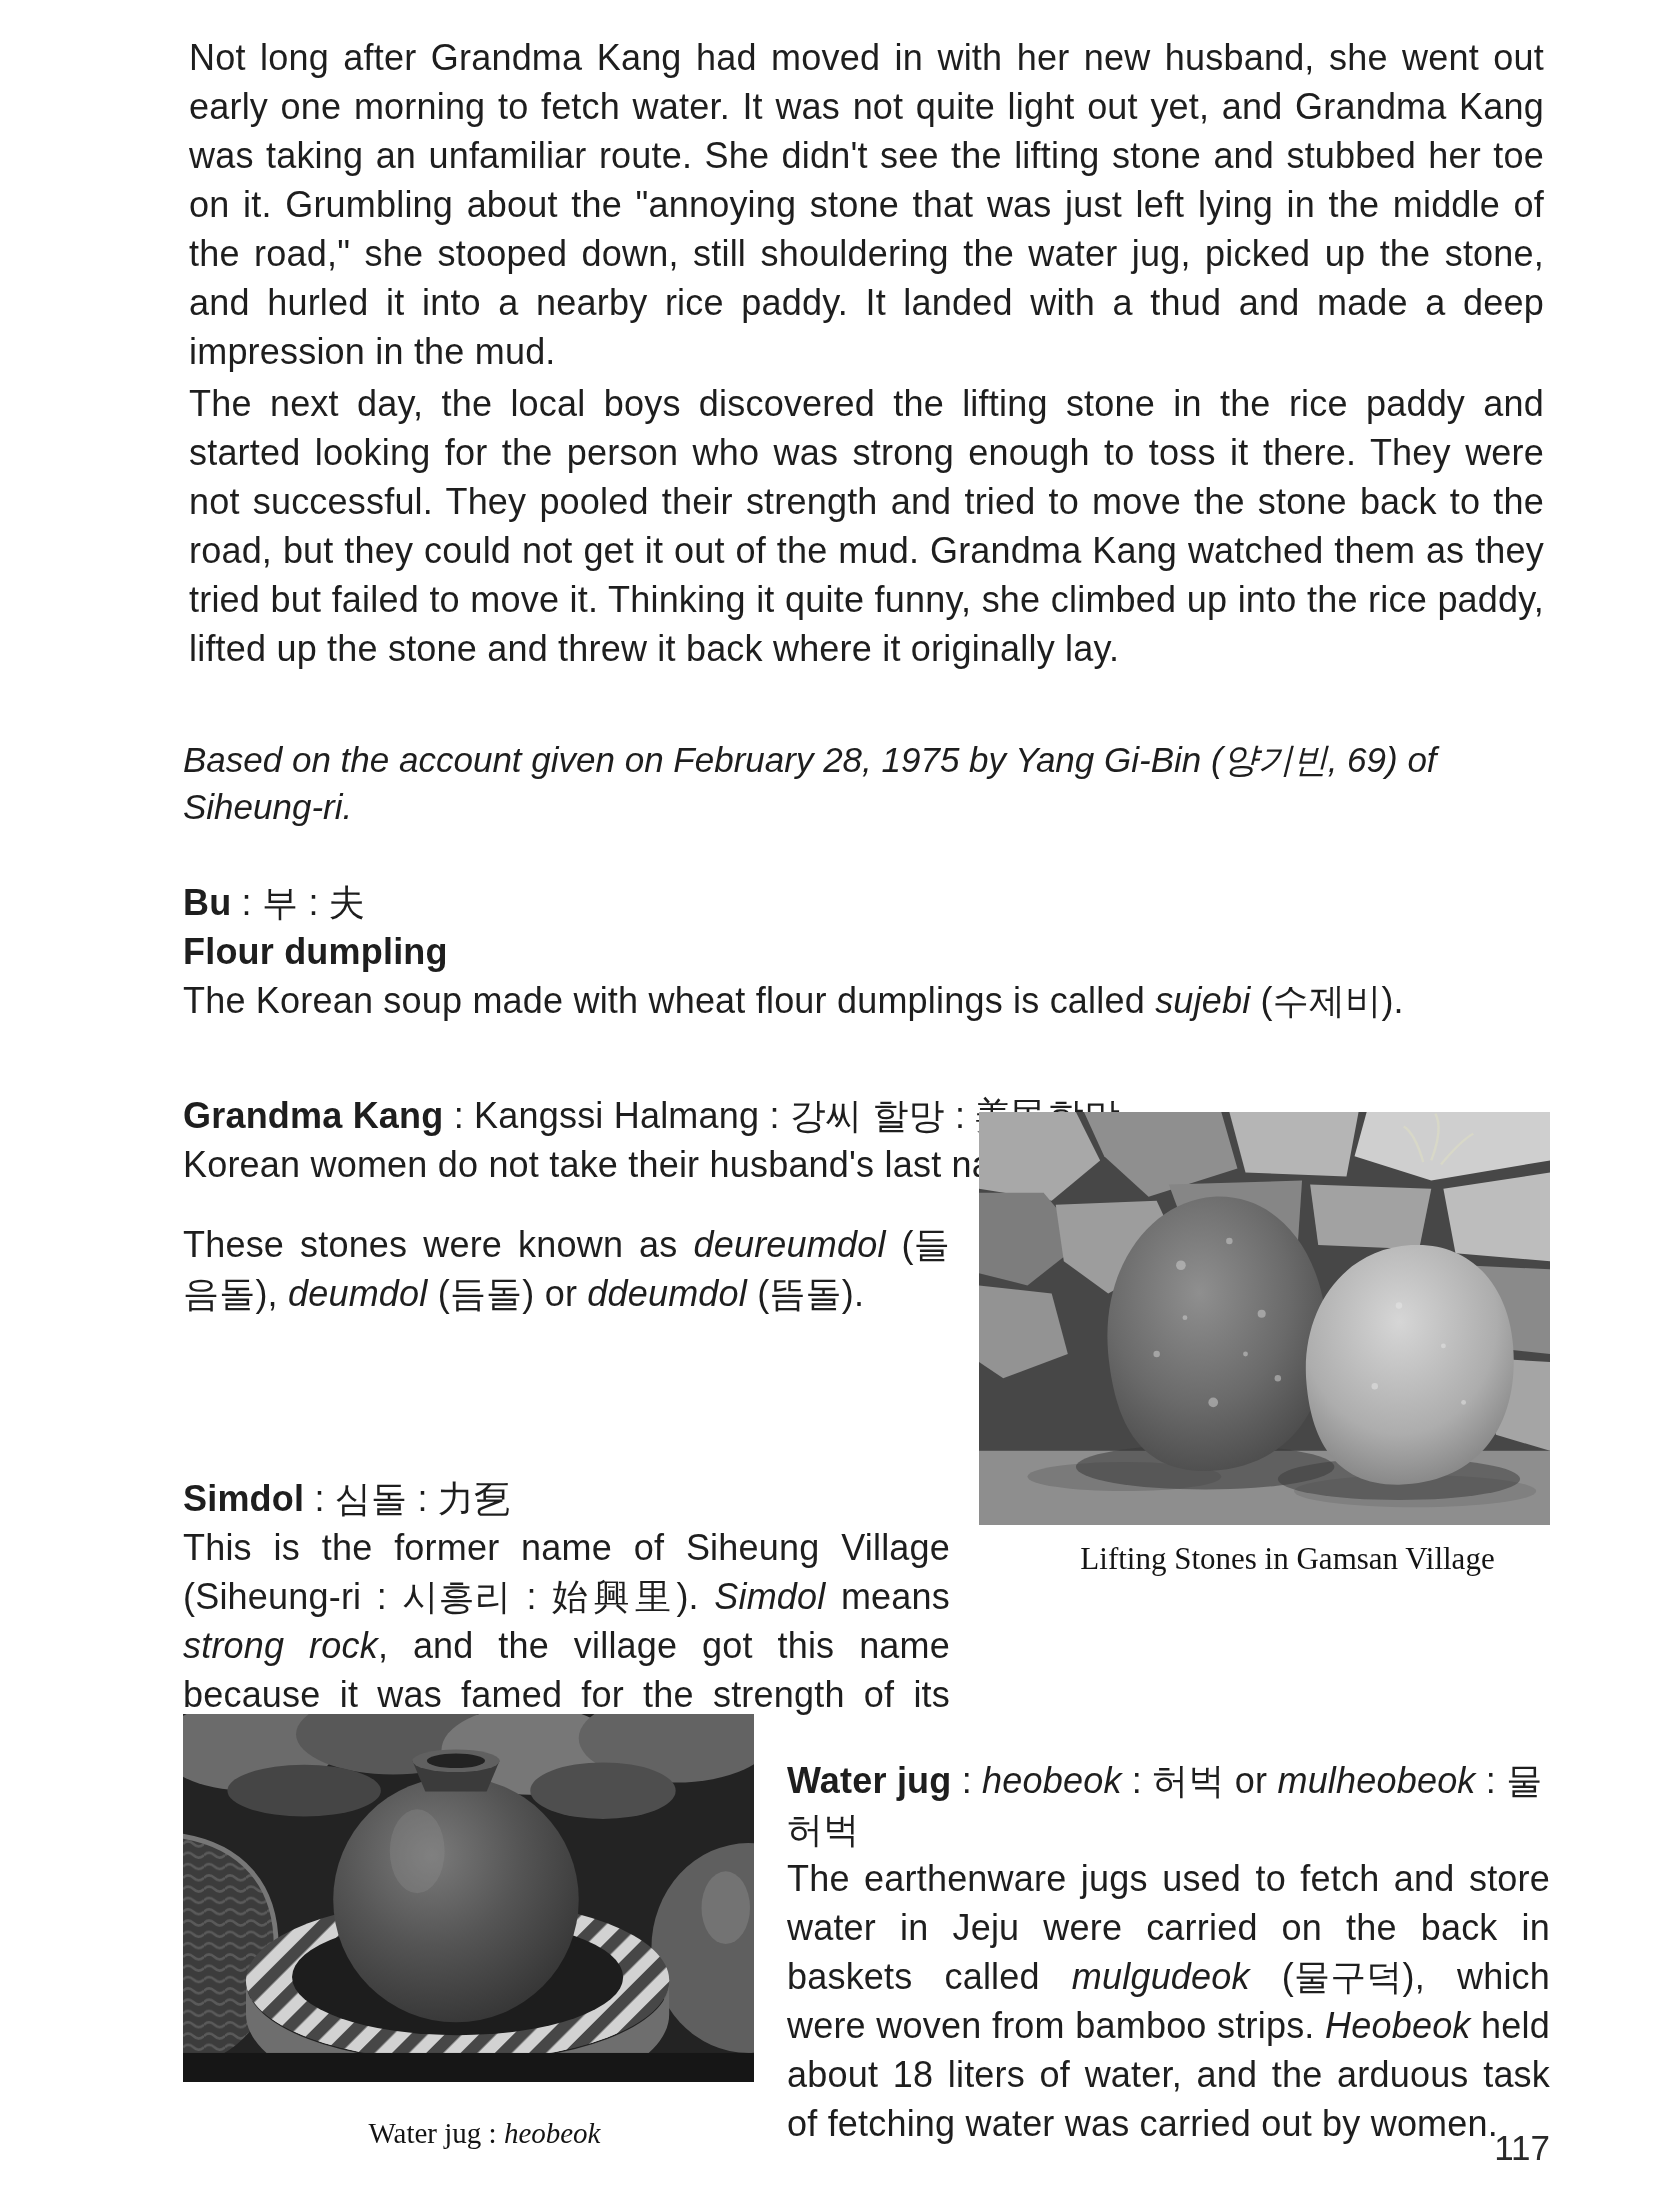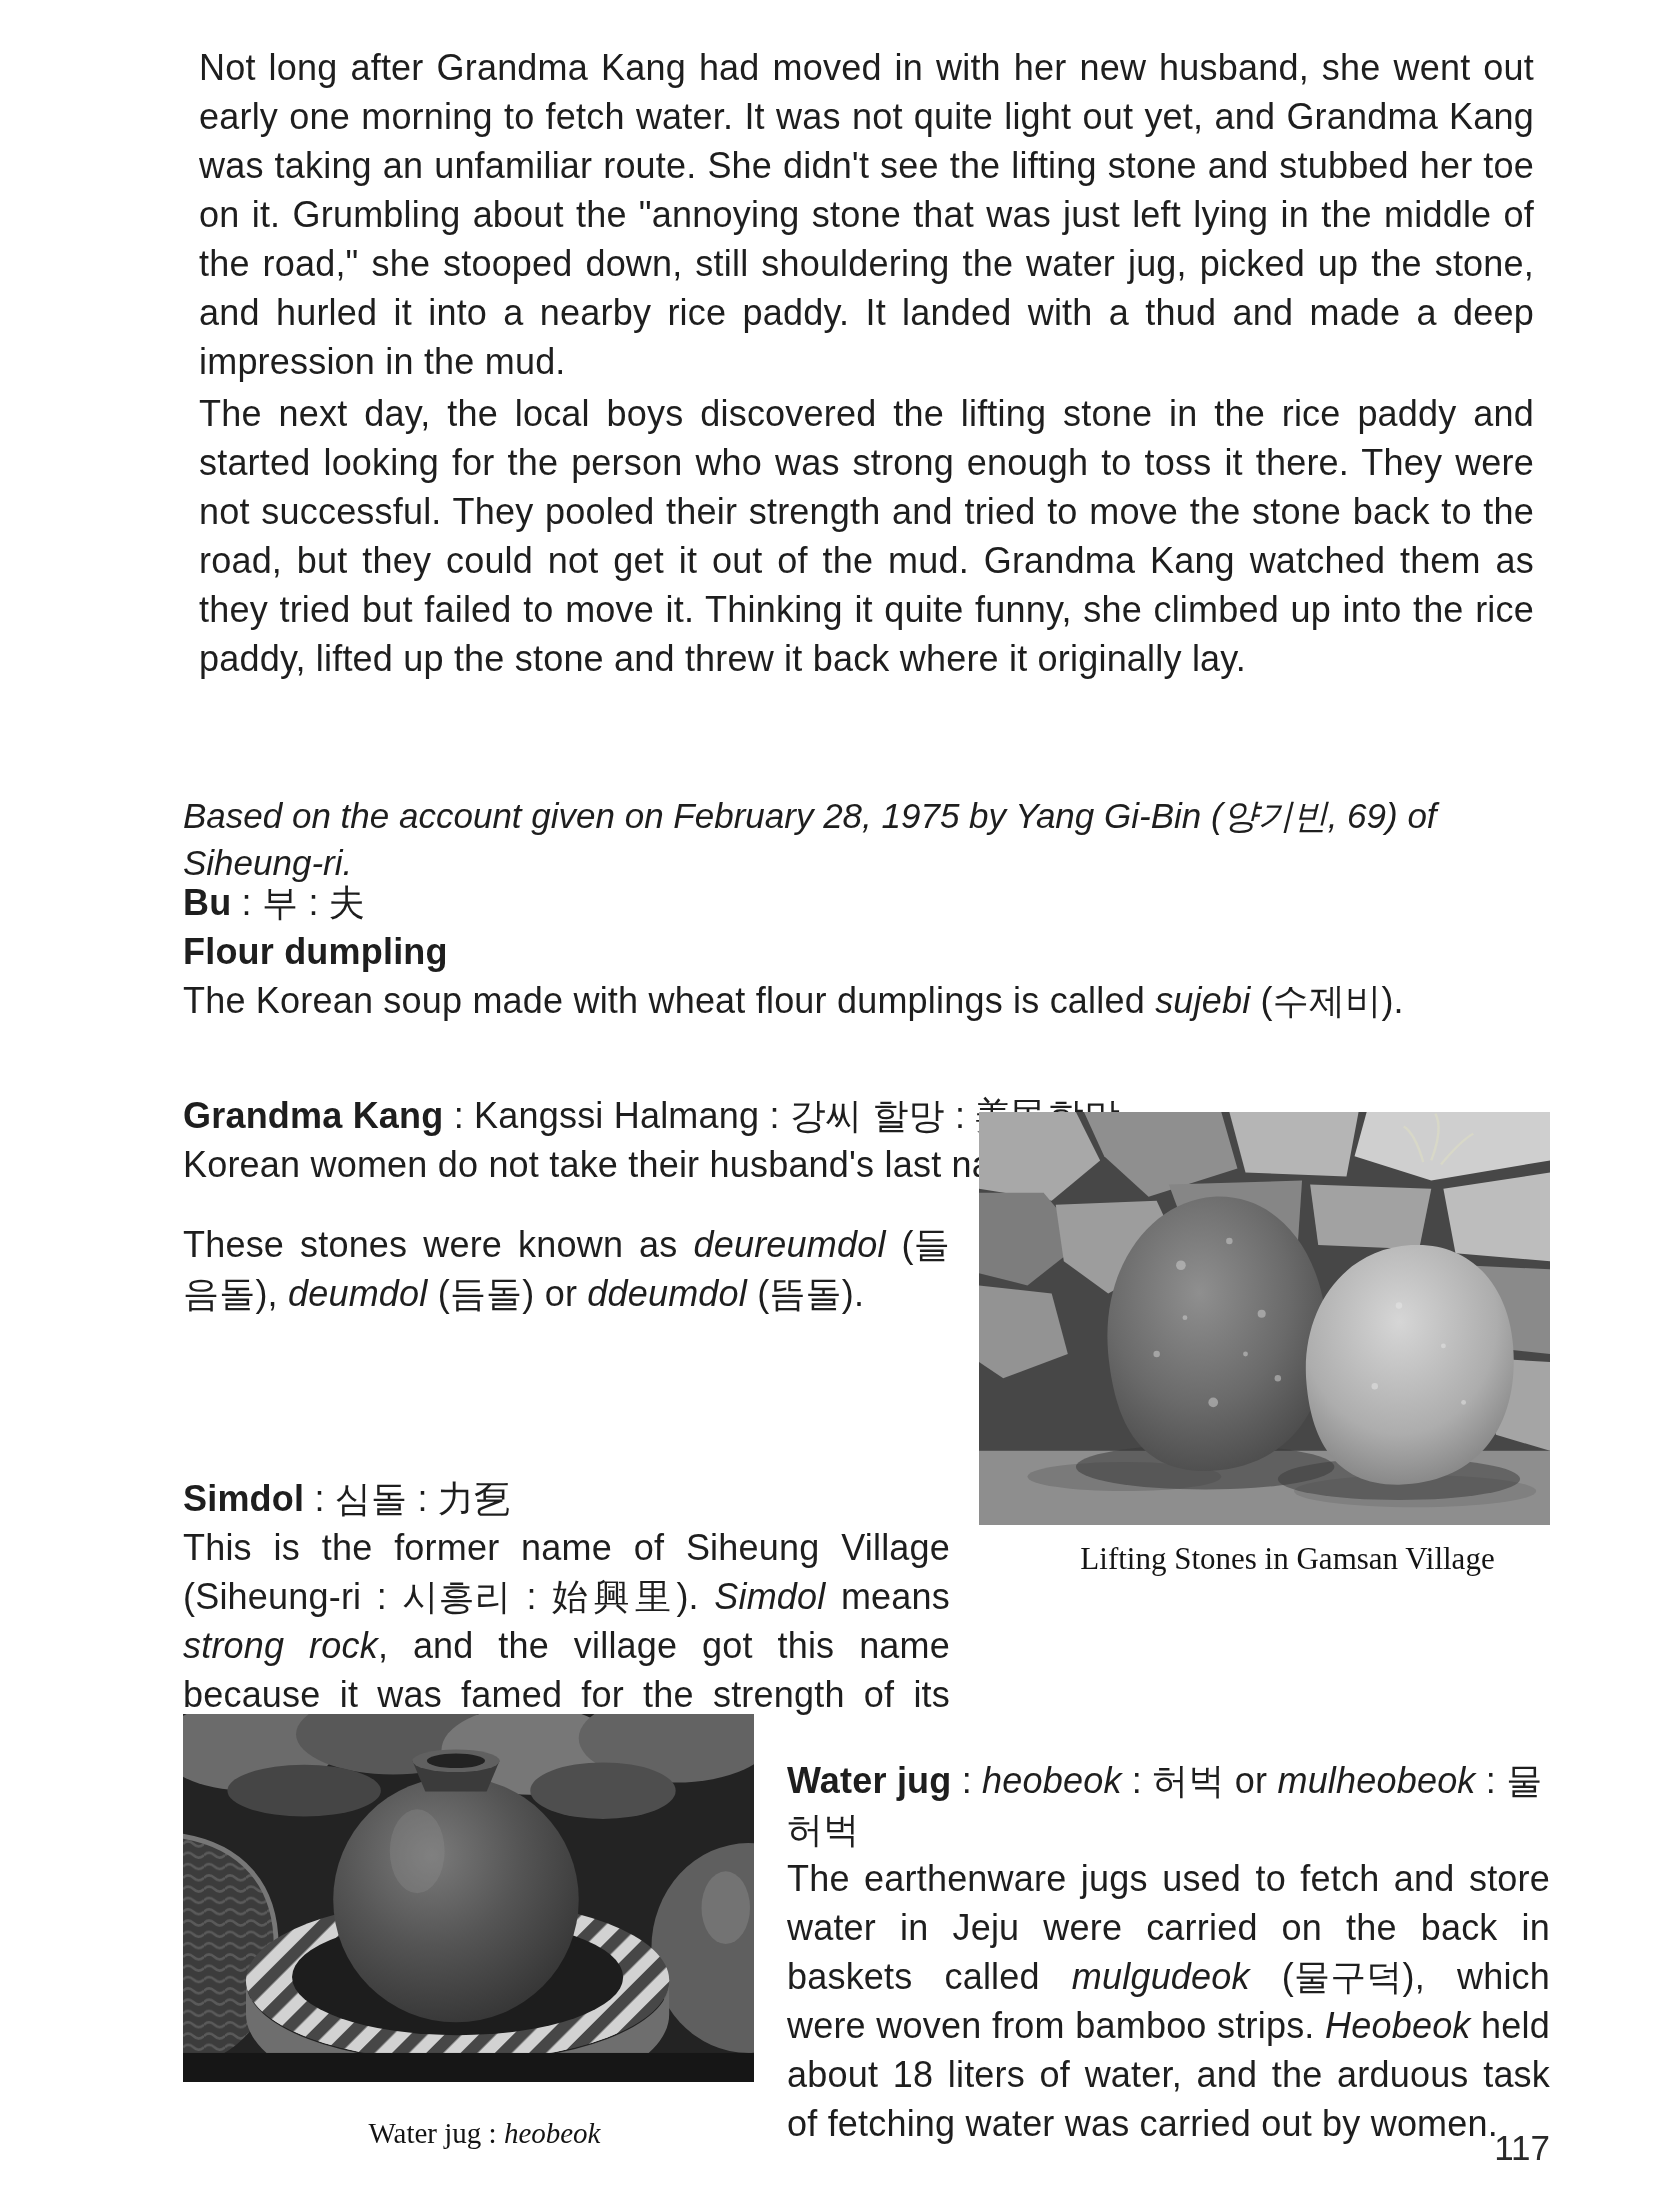--- a/index.html
+++ b/index.html
@@ -11,21 +11,21 @@
     color:#1e1e1e;
     overflow:hidden;
   }
   .blk{position:absolute;}
   .body-text{
     font-size:36px;line-height:49px;
     text-align:justify;
     font-weight:400;
     letter-spacing:0.2px;
   }
-  .body-text p{margin:16px;}
+  .body-text p{margin:6px;}
   .attr{
     font-size:35px;line-height:47px;
     font-style:italic;
     font-weight:400;
   }
   .entry{font-size:36px;line-height:49px;letter-spacing:0.2px;}
   .entry p{margin:0;}
   .term{font-weight:700;}
   .entry .body{text-align:justify;}
   .run-i{font-style:italic;}
@@ -39,21 +39,21 @@
     color:#141414;
   }
   .pagenum{
     font-size:35px;
     color:#2a2a2a;
     text-align:right;
   }
   
   .b-para1{top:27.4px;left:183px;width:1367px;}
   .b-para2{top:373px;left:183px;width:1367px;}
-  .b-attr{top:792px;left:183px;width:1367px;}
+  .b-attr{top:736px;left:183px;width:1367px;}
   .b-bu{top:878px;left:183px;width:1367px;}
   .b-flour{top:927px;left:183px;width:1367px;}
   .b-grandma{top:1091px;left:183px;width:1367px;}
   .b-lifting{top:1220px;left:183px;width:767px;}
   .b-ojo{top:1390px;left:183px;width:767px;}
   .b-simdol{top:1474px;left:183px;width:767px;}
   .fig1{left:979px;top:1112px;width:571px;height:413px;}
   .cap1{left:1002px;top:1540px;width:571px;}
   .fig2{left:183px;top:1714px;width:571px;height:368px;}
   .b-waterjug{left:787px;top:1756px;width:763px;}

